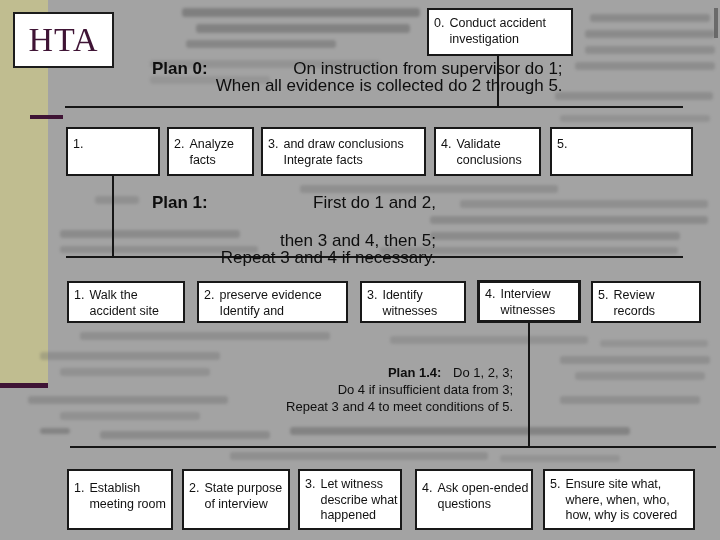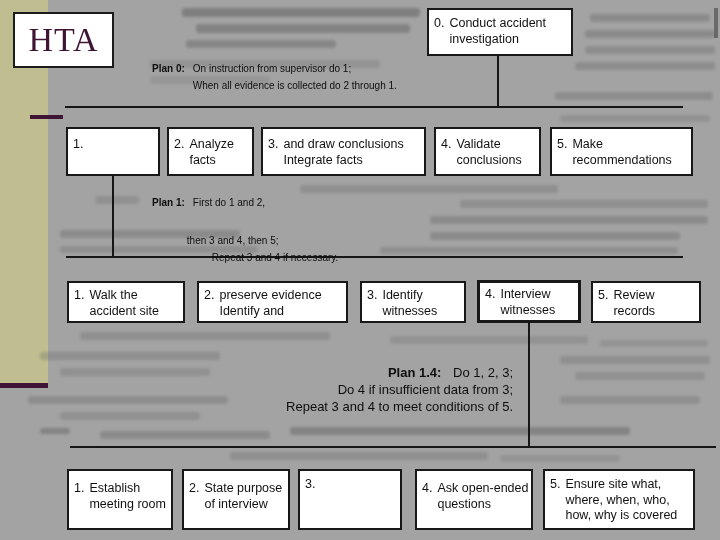--- a/index.html
+++ b/index.html
@@ -14,25 +14,25 @@
   .title-dash{position:absolute;left:30px;top:115px;width:33px;height:4px;background:var(--accent,#3f1435);z-index:5;}
   
   .noise{position:absolute;background:#5d5d5d;border-radius:3px;filter:blur(1.4px);z-index:1;}
   
   .tbox{position:absolute;box-sizing:border-box;background:#fff;border:2px solid #181818;
         display:flex;padding:6px 3px 2px 5px;font-size:12.5px;line-height:15.5px;z-index:3;}
   .tbox .num{margin-right:5px;white-space:nowrap;}
   .tbox .bl>div{white-space:nowrap;}
   .thick{border-width:3px;}
   .vline,.hline{position:absolute;background:#161616;z-index:2;}
-  .plan{position:absolute;display:flex;font-size:10px;line-height:17px;color:#0e0e0e;z-index:3;}
+  .plan{position:absolute;display:flex;font-size:17px;line-height:17px;color:#0e0e0e;z-index:3;}
   .plabel{font-weight:bold;margin-right:8px;white-space:nowrap;}
-  .plan .lines>div{white-space:nowrap;}
+  .plan .lines>div{white-space:nowrap;text-align:right;}
   .plan1 .l2{margin-left:-6px;margin-top:21px;}
-  .plan1 .l3{margin-left:19px;}
+  .plan1 .l3{margin-left:5px;}
   .plan14{position:absolute;right:207px;top:364px;text-align:right;font-size:13px;line-height:17px;
           color:#0e0e0e;z-index:3;}
   .plan14 div{white-space:nowrap;margin-left:36px;}
   .edge-mark{position:absolute;right:2px;top:8px;width:4px;height:30px;background:#444;opacity:.6;z-index:1;}
 </style>
 </head>
 <body>
 
 <div class="stage">
 
@@ -92,21 +92,21 @@
     <div class="bl">
       <div>Conduct accident</div>
       <div>investigation</div>
     </div>
   </div>
 
   <div class="plan" style="left:152px;top:60px">
     <span class="plabel">Plan 0:</span>
     <div class="lines">
       <div>On instruction from supervisor do 1;</div>
-      <div>When all evidence is collected do 2 through 1.</div>
+      <div>When all evidence is collected do 2 through 5.</div>
     </div>
   </div>
 
   <div class="tbox" style="left:66px;top:127px;width:94px;height:49px;padding-top:8px">
     <span class="num">1.</span>
   </div>
   <div class="tbox" style="left:167px;top:127px;width:87px;height:49px;padding-top:8px">
     <span class="num">2.</span>
     <div class="bl">
       <div>Analyze</div>
@@ -122,24 +122,20 @@
   </div>
   <div class="tbox" style="left:434px;top:127px;width:107px;height:49px;padding-top:8px">
     <span class="num">4.</span>
     <div class="bl">
       <div>Validate</div>
       <div>conclusions</div>
     </div>
   </div>
   <div class="tbox" style="left:550px;top:127px;width:143px;height:49px;padding-top:8px">
     <span class="num">5.</span>
-    <div class="bl">
-      <div>Make</div>
-      <div>recommendations</div>
-    </div>
   </div>
 
   <div class="plan plan1" style="left:152px;top:194px">
     <span class="plabel">Plan 1:</span>
     <div class="lines">
       <div class="l1">First do 1 and 2,</div>
       <div class="l2">then 3 and 4, then 5;</div>
       <div class="l3">Repeat 3 and 4 if necessary.</div>
     </div>
   </div>
@@ -198,20 +194,25 @@
   </div>
   <div class="tbox" style="left:182px;top:469px;width:108px;height:61px;padding-top:10px">
     <span class="num">2.</span>
     <div class="bl">
       <div>State purpose</div>
       <div>of interview</div>
     </div>
   </div>
   <div class="tbox" style="left:298px;top:469px;width:104px;height:61px;padding-top:6px">
     <span class="num">3.</span>
+    <div class="bl">
+      <div>Let witness</div>
+      <div>describe what</div>
+      <div>happened</div>
+    </div>
   </div>
   <div class="tbox" style="left:415px;top:469px;width:118px;height:61px;padding-top:10px">
     <span class="num">4.</span>
     <div class="bl">
       <div>Ask open-ended</div>
       <div>questions</div>
     </div>
   </div>
   <div class="tbox" style="left:543px;top:469px;width:152px;height:61px;padding-top:6px">
     <span class="num">5.</span>

